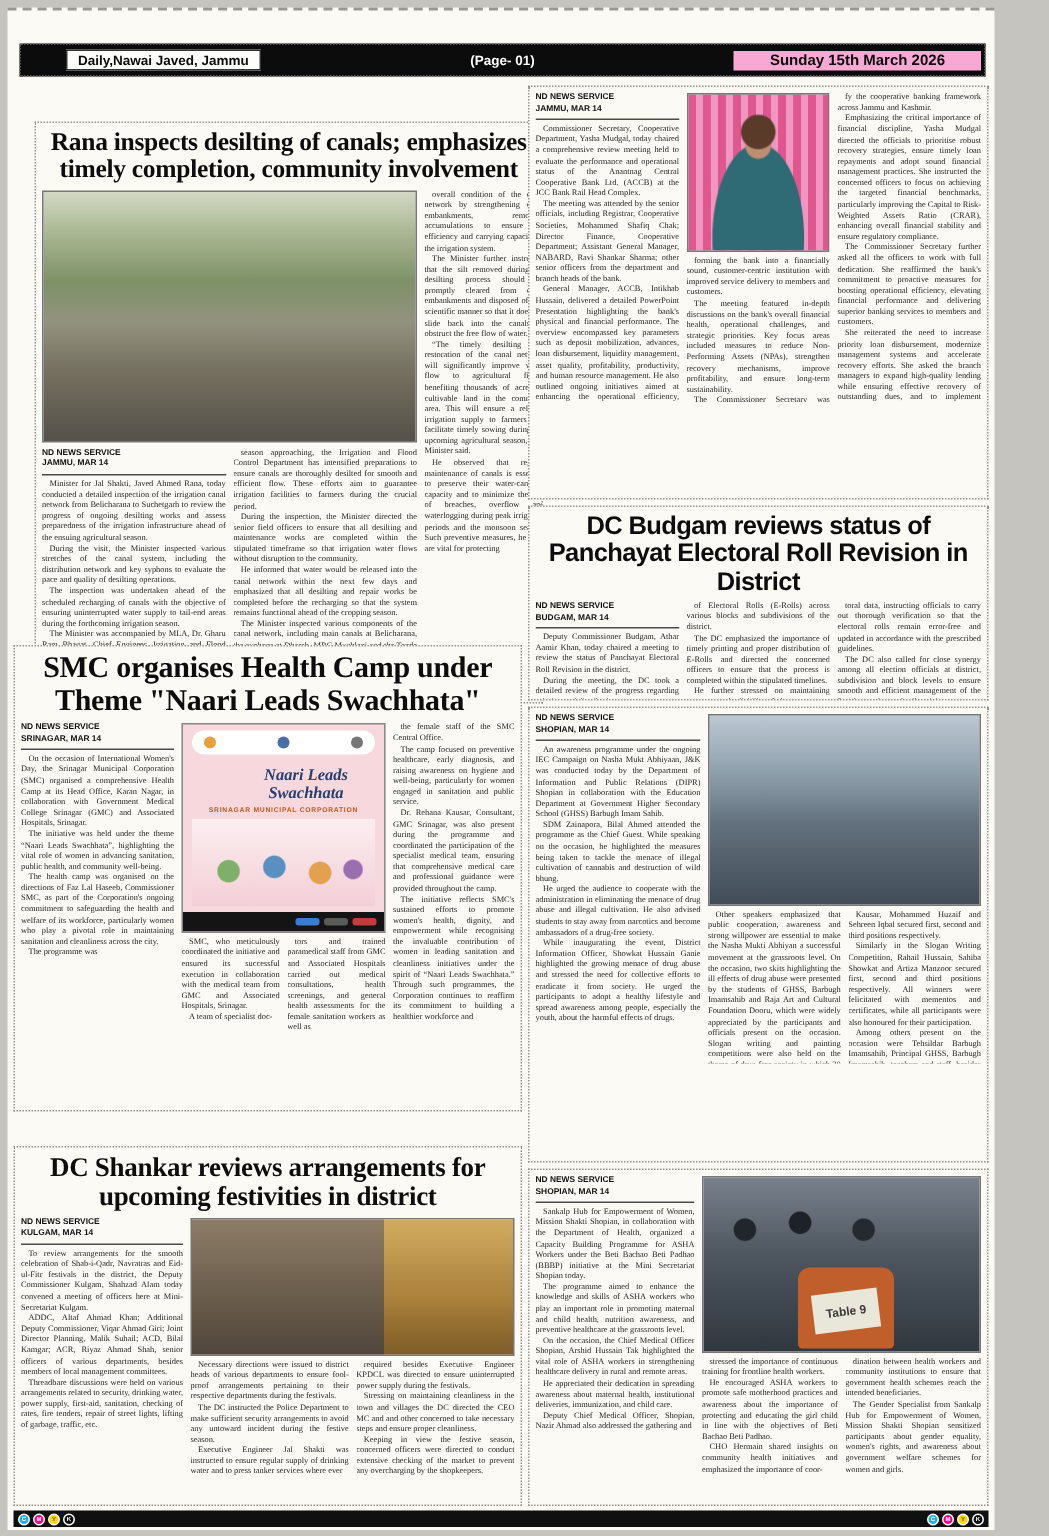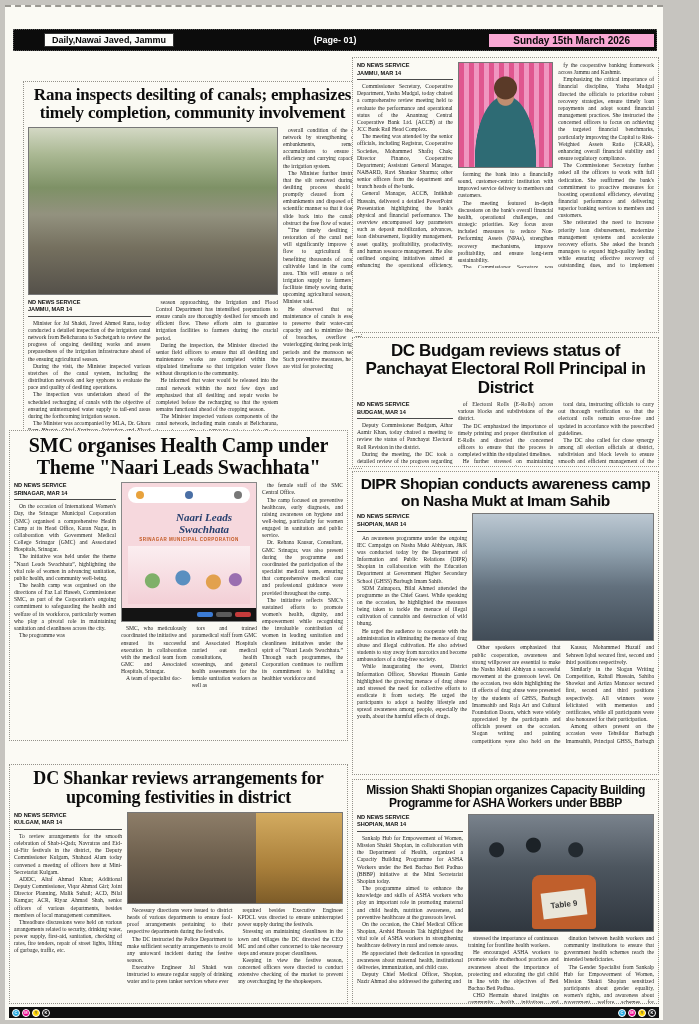--- a/index.html
+++ b/index.html
@@ -182,21 +182,21 @@
       <div class="col">
           <p>fy the cooperative banking framework across Jammu and Kashmir.</p>
           <p>Emphasizing the critical importance of financial discipline, Yasha Mudgal directed the officials to prioritise robust recovery strategies, ensure timely loan repayments and adopt sound financial management practices. She instructed the concerned officers to focus on achieving the targeted financial benchmarks, particularly improving the Capital to Risk-Weighted Assets Ratio (CRAR), enhancing overall financial stability and ensure regulatory compliance.</p>
           <p>The Commissioner Secretary further asked all the officers to work with full dedication. She reaffirmed the bank's commitment to proactive measures for boosting operational efficiency, elevating financial performance and delivering superior banking services to members and customers.</p>
           <p>She reiterated the need to increase priority loan disbursement, modernize management systems and accelerate recovery efforts. She asked the branch managers to expand high-quality lending while ensuring effective recovery of outstanding dues, and to implement aggressive measures to bring NPAs down to targeted levels.</p>
         </div>
     </div>
   </div>
 
   <div class="art a3">
-    <h1 class="hl hl-sans">DC Budgam reviews status of Panchayat Electoral Roll Principal in District</h1>
+    <h1 class="hl hl-sans">DC Budgam reviews status of Panchayat Electoral Roll Revision in District</h1>
     <div class="cols a3-cols">
       <div class="col">
         <div class="byline">
           <div>ND NEWS SERVICE</div>
           <div>BUDGAM, MAR 14</div>
         </div>
       <p>Deputy Commissioner Budgam, Athar Aamir Khan, today chaired a meeting to review the status of Panchayat Electoral Roll Revision in the district.</p>
           <p>During the meeting, the DC took a detailed review of the progress regarding printing and distribution</p>
         </div>
       <div class="col">
@@ -253,21 +253,20 @@
       <div class="col">
           <p>the female staff of the SMC Central Office.</p>
           <p>The camp focused on preventive healthcare, early diagnosis, and raising awareness on hygiene and well-being, particularly for women engaged in sanitation and public service.</p>
           <p>Dr. Rehana Kausar, Consultant, GMC Srinagar, was also present during the programme and coordinated the participation of the specialist medical team, ensuring that comprehensive medical care and professional guidance were provided throughout the camp.</p>
           <p>The initiative reflects SMC's sustained efforts to promote women's health, dignity, and empowerment while recognising the invaluable contribution of women in leading sanitation and cleanliness initiatives under the spirit of “Naari Leads Swachhata.” Through such programmes, the Corporation continues to reaffirm its commitment to building a healthier workforce and</p>
         </div>
     </div>
   </div>
 
   <div class="art a5">
-    <h1 class="hl hl-sans">DIPR Shopian conducts awareness camp on Nasha Mukt at Imam Sahib</h1>
     <div class="cols">
       <div class="col a5-colA">
         <div class="byline">
           <div>ND NEWS SERVICE</div>
           <div>SHOPIAN, MAR 14</div>
         </div>
       <p>An awareness programme under the ongoing IEC Campaign on Nasha Mukt Abhiyaan, J&amp;K was conducted today by the Department of Information and Public Relations (DIPR) Shopian in collaboration with the Education Department at Government Higher Secondary School (GHSS) Barbugh Imam Sahib.</p>
           <p>SDM Zainapora, Bilal Ahmed attended the programme as the Chief Guest. While speaking on the occasion, he highlighted the measures being taken to tackle the menace of illegal cultivation of cannabis and destruction of wild bhung.</p>
           <p>He urged the audience to cooperate with the administration in eliminating the menace of drug abuse and illegal cultivation. He also advised students to stay away from narcotics and become ambassadors of a drug-free society.</p>
           <p>While inaugurating the event, District Information Officer, Showkat Hussain Ganie highlighted the growing menace of drug abuse and stressed the need for collective efforts to eradicate it from society. He urged the participants to adopt a healthy lifestyle and spread awareness among people, especially the youth, about the harmful effects of drugs.</p>
@@ -315,21 +314,20 @@
               <p>required besides Executive Engineer KPDCL was directed to ensure uninterrupted power supply during the festivals.</p>
               <p>Stressing on maintaining cleanliness in the town and villages the DC directed the CEO MC and and other concerned to take necessary steps and ensure proper cleanliness.</p>
               <p>Keeping in view the festive season, concerned officers were directed to conduct extensive checking of the market to prevent any overcharging by the shopkeepers.</p>
             </div>
         </div>
       </div>
     </div>
   </div>
 
   <div class="art a7">
-    <h1 class="hl hl-sans">Mission Shakti Shopian organizes Capacity Building Programme for ASHA Workers under BBBP</h1>
     <div class="cols">
       <div class="col a7-colA">
         <div class="byline">
           <div>ND NEWS SERVICE</div>
           <div>SHOPIAN, MAR 14</div>
         </div>
       <p>Sankalp Hub for Empowerment of Women, Mission Shakti Shopian, in collaboration with the Department of Health, organized a Capacity Building Programme for ASHA Workers under the Beti Bachao Beti Padhao (BBBP) initiative at the Mini Secretariat Shopian today.</p>
           <p>The programme aimed to enhance the knowledge and skills of ASHA workers who play an important role in promoting maternal and child health, nutrition awareness, and preventive healthcare at the grassroots level.</p>
           <p>On the occasion, the Chief Medical Officer Shopian, Arshid Hussain Tak highlighted the vital role of ASHA workers in strengthening healthcare delivery in rural and remote areas.</p>
           <p>He appreciated their dedication in spreading awareness about maternal health, institutional deliveries, immunization, and child care.</p>

